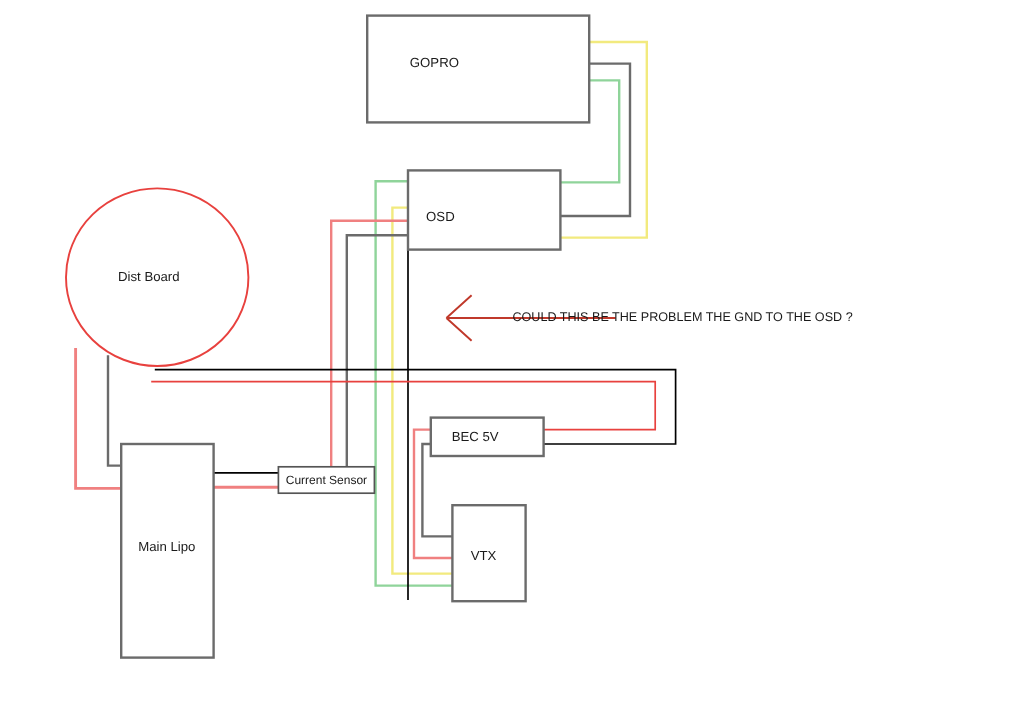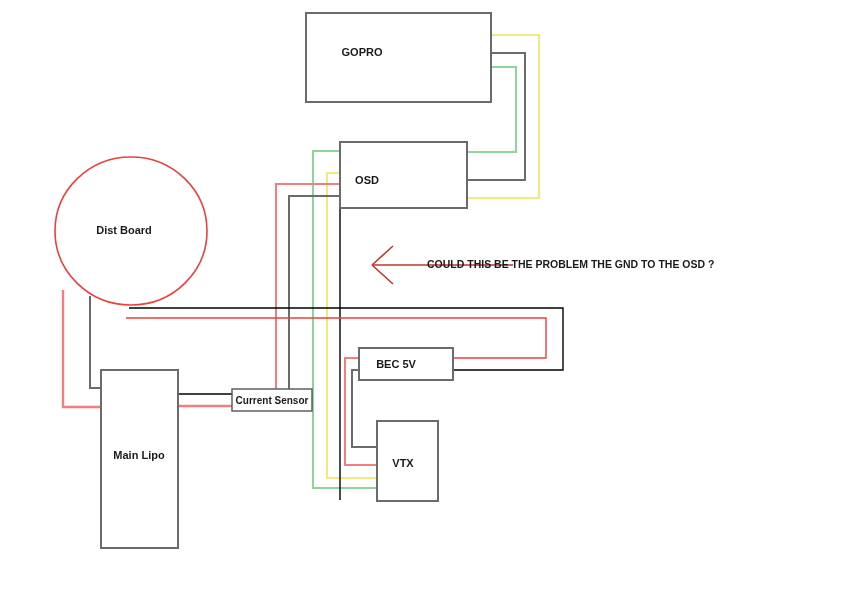--- a/index.html
+++ b/index.html
@@ -10,21 +10,20 @@
   }
   body {
     font-family: "Liberation Sans", sans-serif;
   }
   #canvas {
     position: relative;
     width: 842px;
     height: 595px;
     background: #ffffff;
     overflow: hidden;
-    font-weight: bold;
   }
   #diagram-svg {
     position: absolute;
     left: 0;
     top: 0;
     width: 842px;
     height: 595px;
   }
   .node-label {
     font-family: "Liberation Sans", sans-serif;

